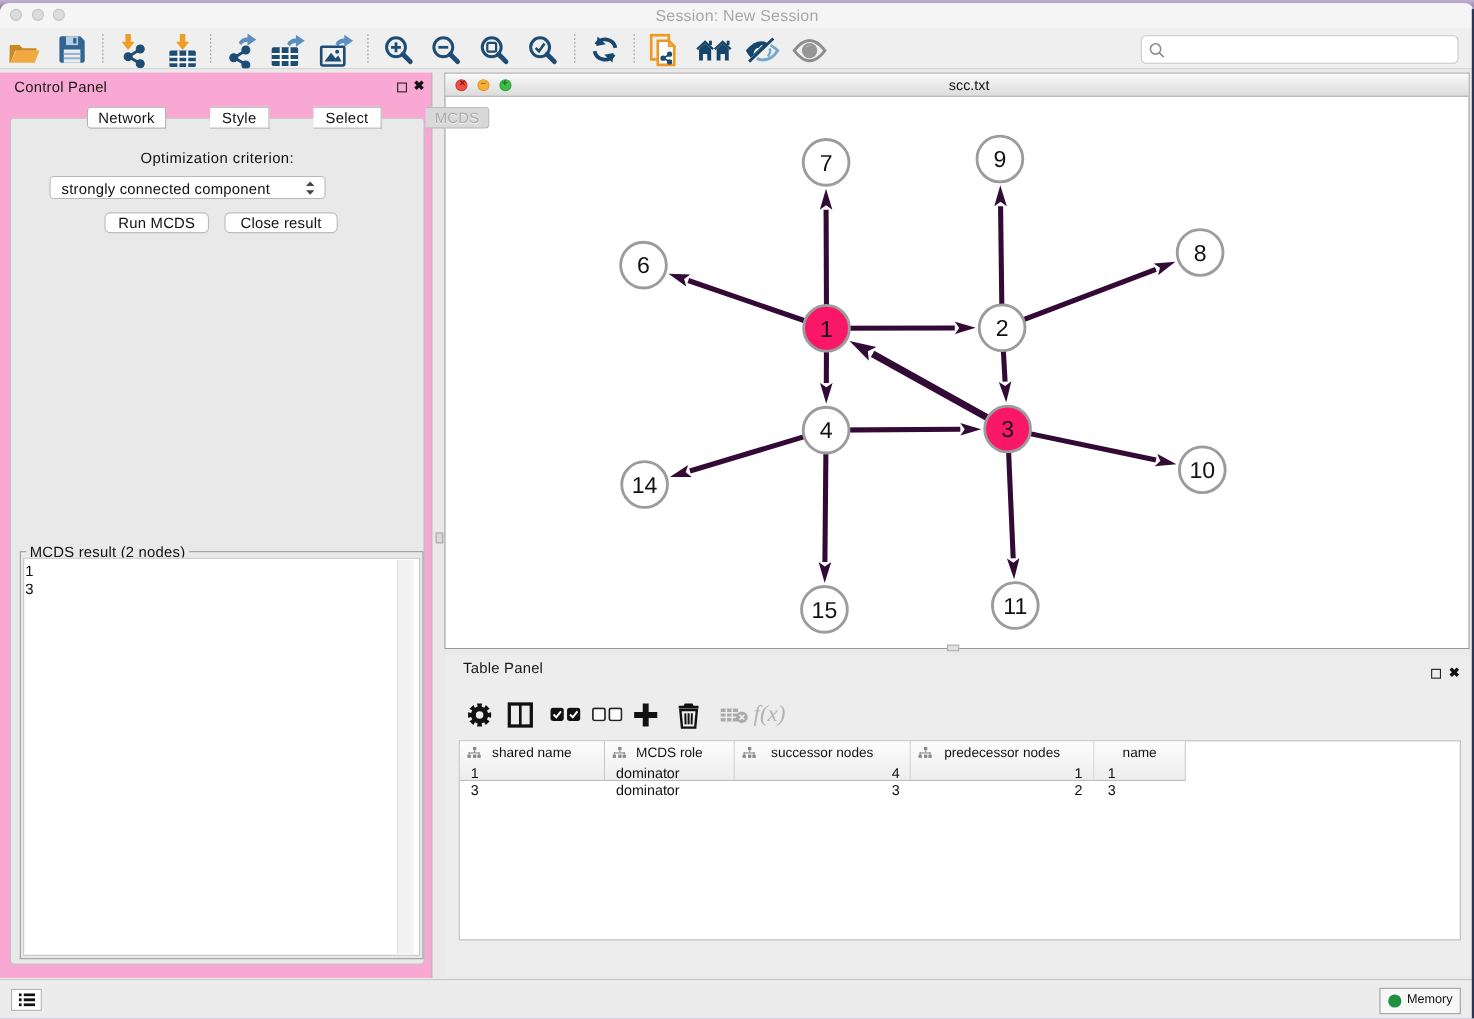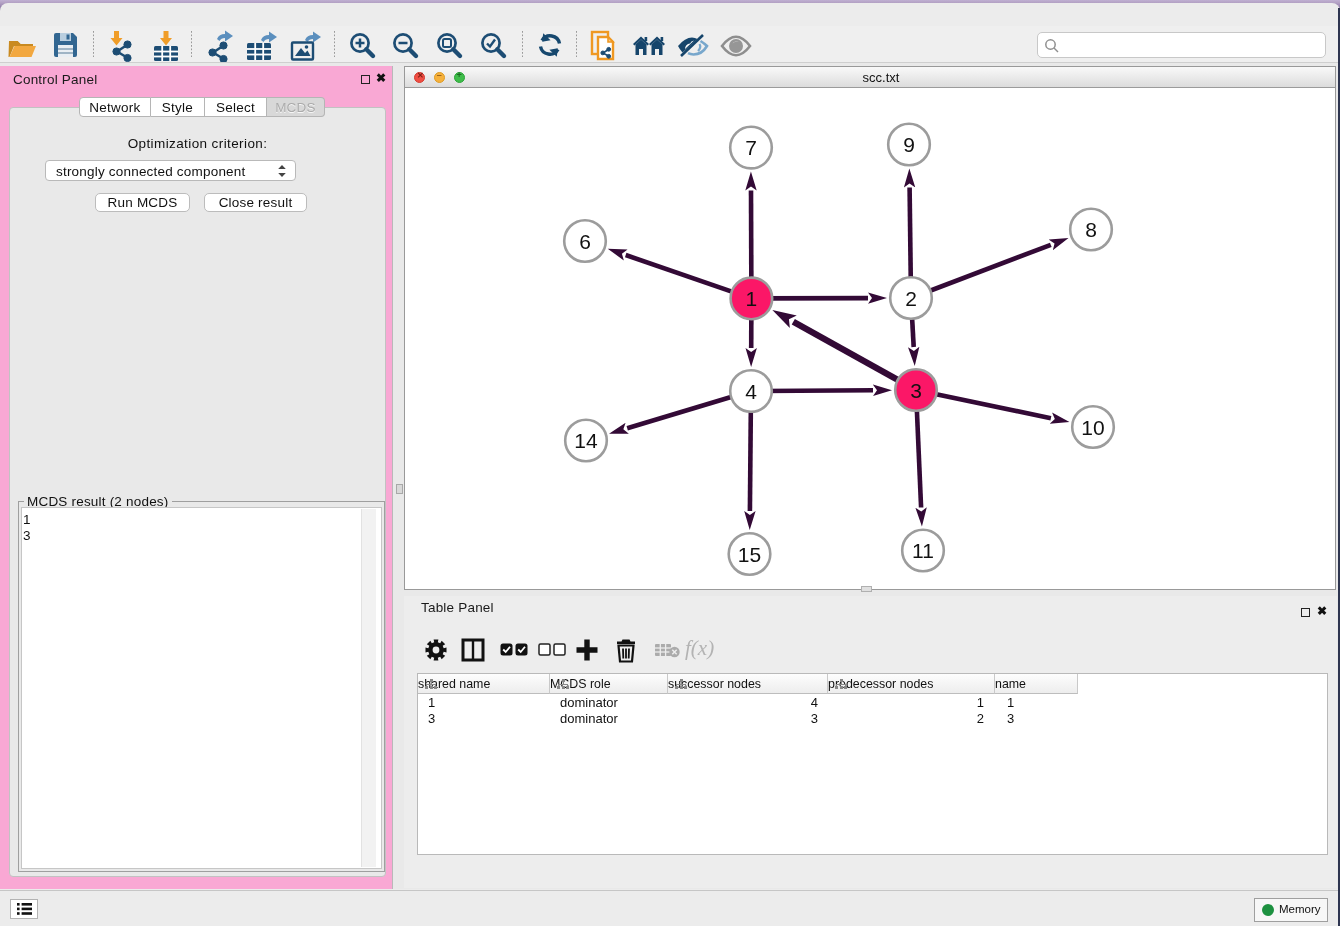--- a/index.html
+++ b/index.html
@@ -25,21 +25,21 @@
         background-image:linear-gradient(#9a9a9a 1.5px,transparent 1.5px);
         background-size:1px 3.5px;}
   #search{position:absolute;left:1037px;top:6px;width:289px;height:26px;background:#fff;
           border:1px solid #c8c8c8;border-radius:5px;box-sizing:border-box;}
   
   #main{position:absolute;left:0;top:60px;width:100%;height:826px;background:#e9e9e9;}
   
   #cpanel{position:absolute;left:0;top:3px;width:393px;height:823px;background:#f9a8d4;
           border-right:1px solid #b9b9b9;box-sizing:border-box;}
   .ptitle{font-size:13.5px;letter-spacing:0.2px;color:#1a1a1a;}
-  .tabrow{position:absolute;display:flex;z-index:5;}
+  .tabrow{position:absolute;display:flex;z-index:5;gap:40px;}
   .tab{height:20px;line-height:20px;font-size:13.5px;letter-spacing:0.25px;text-align:center;
        background:#fff;border:1px solid #b5b5b5;border-left:none;box-sizing:border-box;
        padding:0;color:#111;}
   .tab.first{border-left:1px solid #b5b5b5;border-radius:4px 0 0 4px;}
   .tab.last{border-radius:0 4px 4px 0;}
   .tab.sel{background:#d8d8d8;color:#ababab;text-shadow:0 1px 0 #f6f6f6;}
   #tabpane{position:absolute;left:9px;top:41px;width:375px;height:768px;
            background:#e9e9e9;border:1px solid #c2c2c2;border-radius:4px;}
   .btn{position:absolute;background:#fff;border:1px solid #bcbcbc;border-radius:5px;
        font-size:13.5px;letter-spacing:0.2px;color:#111;text-align:center;box-sizing:border-box;}
@@ -57,43 +57,49 @@
           background:#fff;border:1px solid #999;box-sizing:border-box;}
   #nettitle{position:absolute;left:0;top:0;width:100%;height:21px;
             background:linear-gradient(#f9f9f9,#dcdcdc);border-bottom:1px solid #9b9b9b;
             box-sizing:border-box;}
   .mtl{position:absolute;top:5px;width:11px;height:11px;border-radius:50%;box-sizing:border-box;}
   #netcanvas{position:absolute;left:1px;top:21px;width:928px;height:501px;background:#fff;}
   
   #tpanel{position:absolute;left:404px;top:533px;width:933px;height:292px;background:#ededed;}
   #ttable{position:absolute;left:13px;top:77px;width:911px;height:182px;background:#fff;
           border:1px solid #b9b9b9;box-sizing:border-box;}
-  .hcell{position:absolute;top:0;height:20px;background:linear-gradient(#fdfdfd,#ededed);
+  .hcell{position:absolute;top:0;height:36px;background:linear-gradient(#fdfdfd,#ededed);
          border-right:1px solid #c9c9c9;border-bottom:1px solid #bdbdbd;box-sizing:border-box;
-         font-size:12.4px;color:#111;line-height:20px;}
+         font-size:12.4px;color:#111;text-align:center;line-height:20px;}
   .trow{position:absolute;font-size:13px;color:#111;height:16px;line-height:16px;}
   .winbtn{width:9px;height:9px;border:1.6px solid #222;box-sizing:border-box;}
   .xbtn{font-size:12px;font-weight:bold;color:#111;}
   .hico{position:absolute;left:7px;top:5px;width:12px;height:10px;
         background:
         linear-gradient(#888,#888) 4.5px 0/3px 3px no-repeat,
         linear-gradient(#888,#888) 0 7px/3px 3px no-repeat,
         linear-gradient(#888,#888) 4.5px 7px/3px 3px no-repeat,
         linear-gradient(#888,#888) 9px 7px/3px 3px no-repeat,
         linear-gradient(#888,#888) 5.5px 3px/1px 2px no-repeat,
         linear-gradient(#888,#888) 1px 5px/10px 1px no-repeat,
         linear-gradient(#888,#888) 1px 5px/1px 2px no-repeat,
         linear-gradient(#888,#888) 10px 5px/1px 2px no-repeat;}
   
   #statusbar{position:absolute;left:0;top:887px;width:100%;height:38px;background:#ececec;
              border-top:1px solid #c6c6c6;box-sizing:border-box;}
 </style>
 </head>
 <body>
 <div id="win">
+  <div id="titlebar">
+    <div class="tl" style="left:9px;"></div>
+    <div class="tl" style="left:29px;"></div>
+    <div class="tl" style="left:48px;"></div>
+    <div id="title-text">Session: New Session</div>
+  </div>
   <div id="toolbar">
     <svg class="tbi" style="left:7px;top:6px;" width="30" height="28" viewBox="0 0 30 28">
       <path d="M2 9 L10.5 9 L13.5 12 L26 12 L26 14 L2 14 Z" fill="#bf7c16"></path>
       <path d="M1.5 25 L2 9 L10.5 9 L13.5 12 L26 12 L26 14 L7 14 L2.5 25 Z" fill="#c98a20"></path>
       <path d="M2.5 25 L7.5 14 L29 14 L24.5 25 Z" fill="#f2a840"></path>
     </svg>
     <svg class="tbi" style="left:52px;top:5px;" width="27" height="28" viewBox="0 0 27 28">
       <path d="M2 4 Q2 2 4 2 L21 2 L25 6 L25 24 Q25 26 23 26 L4 26 Q2 26 2 24 Z" fill="#326691"></path>
       <rect x="8" y="2" width="11" height="8" fill="#b9cedf"></rect>
       <rect x="14.5" y="3.5" width="3" height="5" fill="#326691"></rect>

